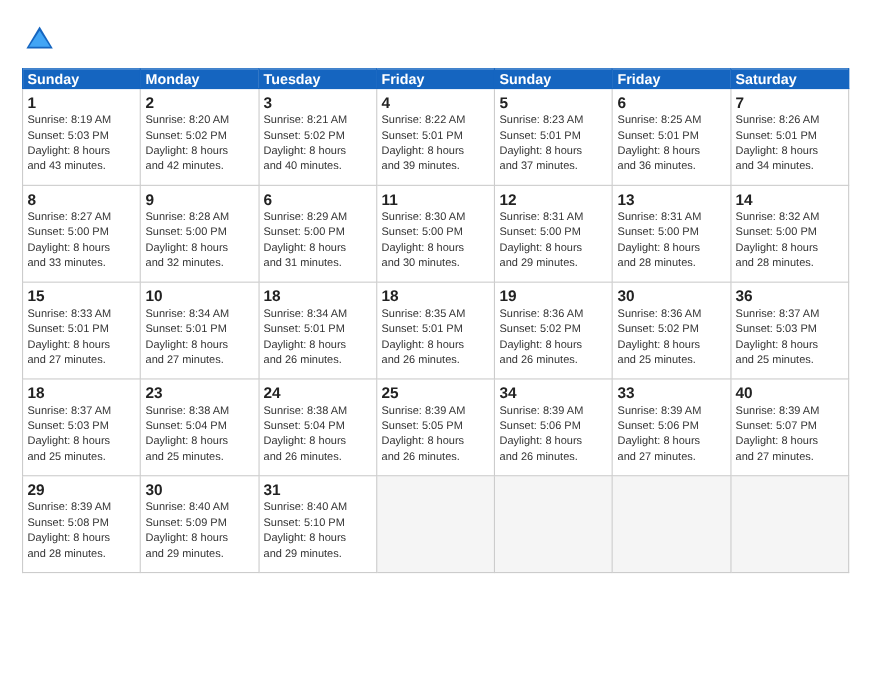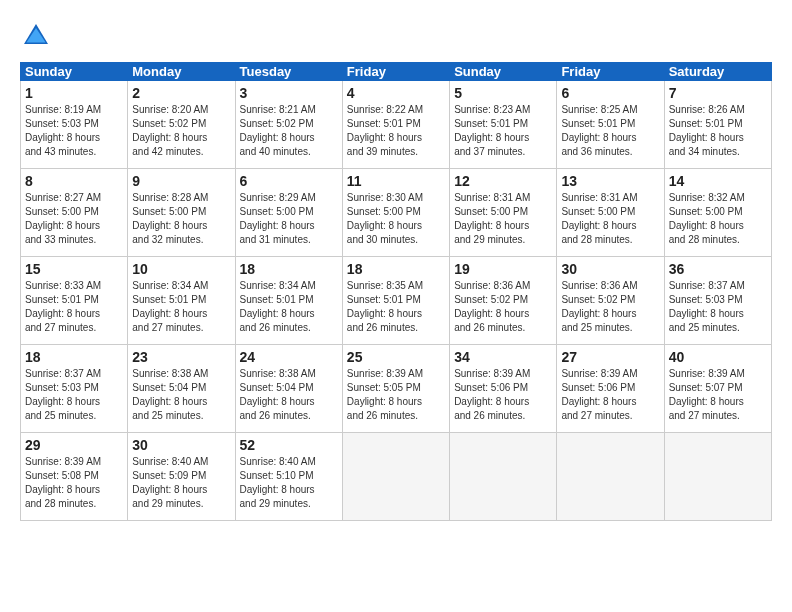--- a/index.html
+++ b/index.html
@@ -233,39 +233,39 @@
         </td>
         <td>
           <div class="day-num">25</div>
           <div class="day-detail">Sunrise: 8:39 AM<br>Sunset: 5:05 PM<br>Daylight: 8 hours<br>and 26 minutes.</div>
         </td>
         <td>
           <div class="day-num">34</div>
           <div class="day-detail">Sunrise: 8:39 AM<br>Sunset: 5:06 PM<br>Daylight: 8 hours<br>and 26 minutes.</div>
         </td>
         <td>
-          <div class="day-num">27</div>
+          <div class="day-num">33</div>
           <div class="day-detail">Sunrise: 8:39 AM<br>Sunset: 5:06 PM<br>Daylight: 8 hours<br>and 27 minutes.</div>
         </td>
         <td>
           <div class="day-num">40</div>
           <div class="day-detail">Sunrise: 8:39 AM<br>Sunset: 5:07 PM<br>Daylight: 8 hours<br>and 27 minutes.</div>
         </td>
       </tr>
       <tr class="last-row">
         <td>
           <div class="day-num">29</div>
           <div class="day-detail">Sunrise: 8:39 AM<br>Sunset: 5:08 PM<br>Daylight: 8 hours<br>and 28 minutes.</div>
         </td>
         <td>
           <div class="day-num">30</div>
           <div class="day-detail">Sunrise: 8:40 AM<br>Sunset: 5:09 PM<br>Daylight: 8 hours<br>and 29 minutes.</div>
         </td>
         <td>
-          <div class="day-num">52</div>
+          <div class="day-num">31</div>
           <div class="day-detail">Sunrise: 8:40 AM<br>Sunset: 5:10 PM<br>Daylight: 8 hours<br>and 29 minutes.</div>
         </td>
         <td class="empty"></td>
         <td class="empty"></td>
         <td class="empty"></td>
         <td class="empty"></td>
       </tr>
     </tbody>
 </table>
 

